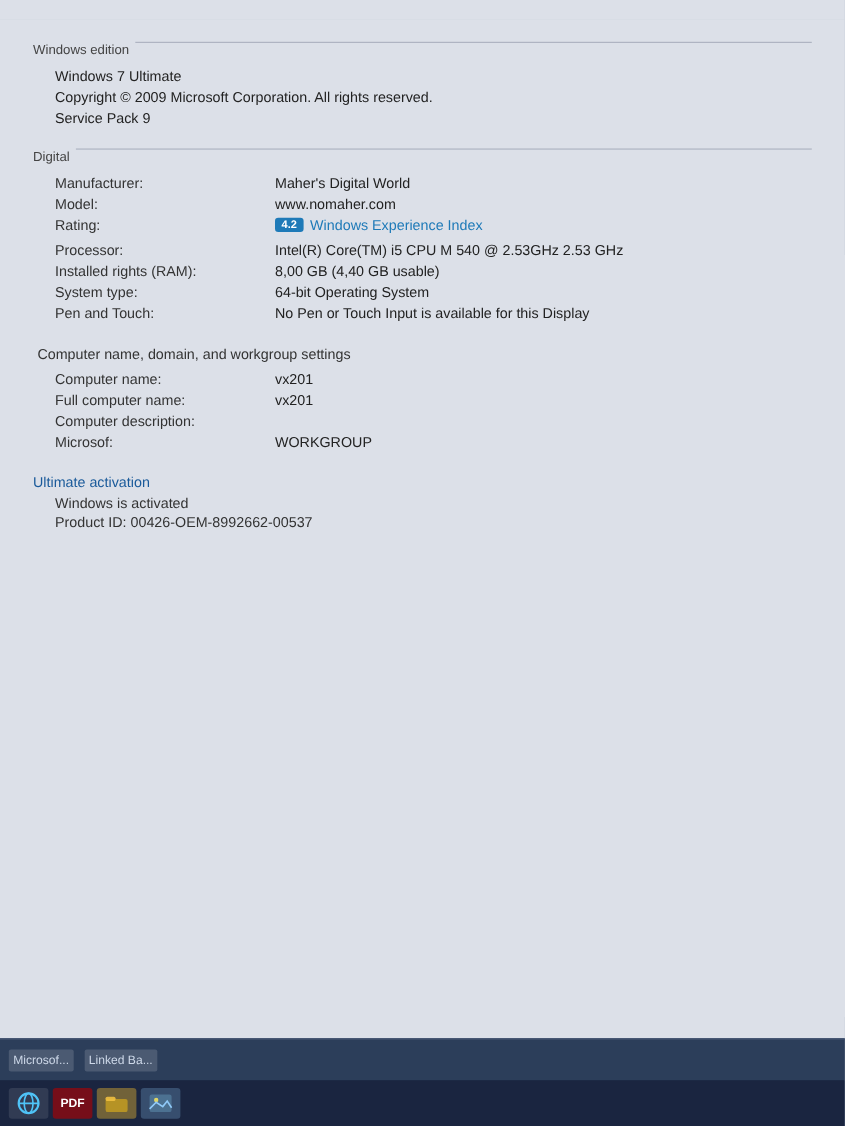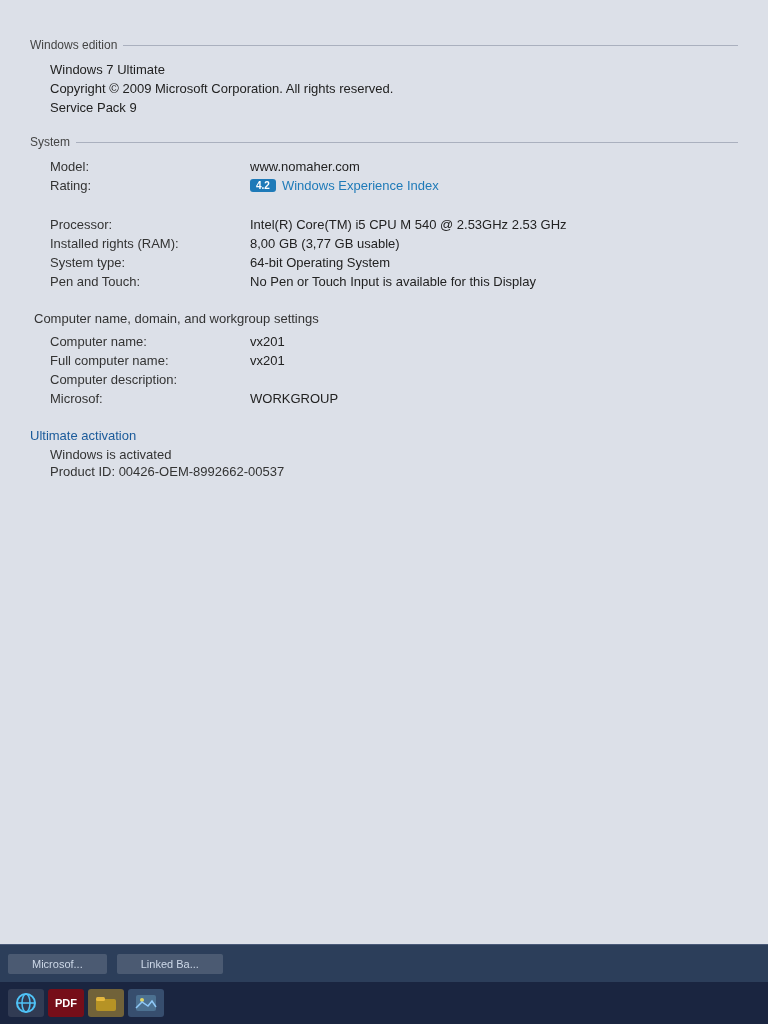--- a/index.html
+++ b/index.html
@@ -18,21 +18,21 @@
 
     .main-content {
       flex: 1;
       background: #dce0e8;
       padding: 20px 30px 10px 30px;
       overflow: hidden;
     }
 
     .section-header {
       display: flex;
-      align-items: center;
+      align-items: flex-start;
       margin-bottom: 10px;
     }
 
     .section-header-label {
       font-size: 12px;
       color: #444;
       white-space: nowrap;
       margin-right: 6px;
     }
 
@@ -111,21 +111,21 @@
       align-items: center;
       padding: 0 8px;
       gap: 10px;
       border-top: 1px solid #4a5a78;
     }
 
     .taskbar-item {
       background: rgba(255,255,255,0.15);
       color: #cdd8e8;
       font-size: 11px;
-      padding: 4px 24px;
+      padding: 4px 4px;
       border-radius: 2px;
       white-space: nowrap;
     }
 
     .taskbar-bottom {
       height: 42px;
       background: #1a2540;
       display: flex;
       align-items: center;
       padding: 4px 8px;
@@ -221,47 +221,51 @@
         <span class="info-value">Copyright © 2009 Microsoft Corporation.  All rights reserved.</span>
       </div>
       <div class="info-row">
         <span class="info-value">Service Pack 9</span>
       </div>
     </div>
   </div>
 
   <div class="section-block">
     <div class="section-header">
-      <span class="section-header-label">System</span>
+      <span class="section-header-label">Digital</span>
       <div class="section-header-line"></div>
     </div>
     <div class="info-group">
 
+      <div class="info-row">
+        <span class="info-label">Manufacturer:</span>
+        <span class="info-value">Maher's Digital World</span>
+      </div>
 
       <div class="info-row">
         <span class="info-label">Model:</span>
         <span class="info-value">www.nomaher.com</span>
       </div>
 
       <div class="info-row">
         <span class="info-label">Rating:</span>
         <div class="rating-container">
           <span class="rating-badge">4.2</span>
           <a class="rating-link">Windows Experience Index</a>
         </div>
       </div>
 
-      <div class="info-row" style="margin-top:24px;">
+      <div class="info-row" style="margin-top:8px;">
         <span class="info-label">Processor:</span>
         <span class="info-value">Intel(R) Core(TM) i5 CPU      M 540  @ 2.53GHz   2.53 GHz</span>
       </div>
 
       <div class="info-row">
         <span class="info-label">Installed rights (RAM):</span>
-        <span class="info-value">8,00 GB (3,77 GB usable)</span>
+        <span class="info-value">8,00 GB (4,40 GB usable)</span>
       </div>
 
       <div class="info-row">
         <span class="info-label">System type:</span>
         <span class="info-value">64-bit Operating System</span>
       </div>
 
       <div class="info-row">
         <span class="info-label">Pen and Touch:</span>
         <span class="info-value">No Pen or Touch Input is available for this Display</span>

